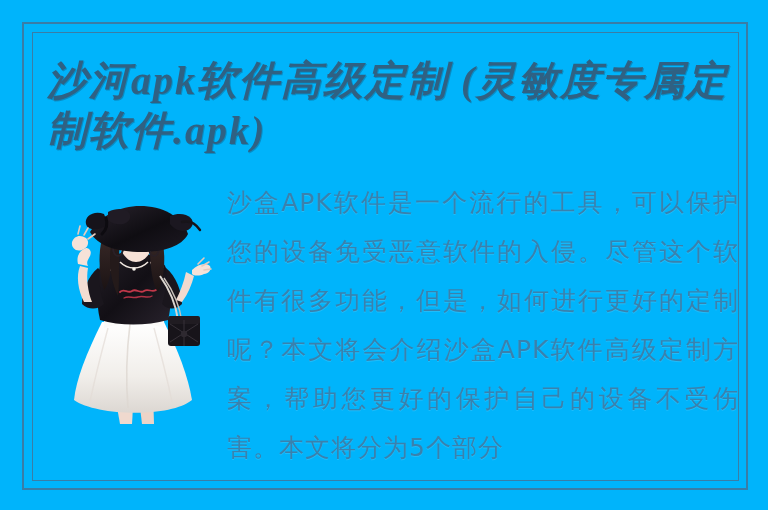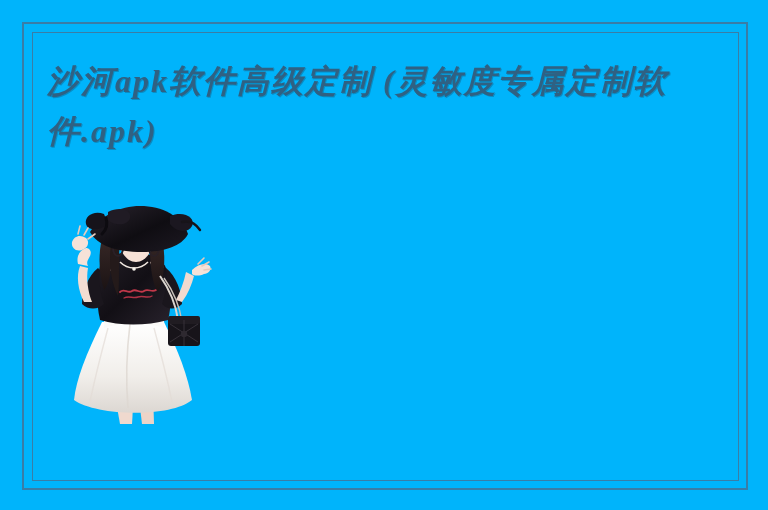--- a/index.html
+++ b/index.html
@@ -47,21 +47,21 @@
 
   
   .title {
     position: absolute;
     left: 47px;
     top: 56px;
     width: 690px;
     margin: 0;
     color: #2f6183;
     font-family: "Liberation Serif", "DejaVu Serif", serif;
-    font-size: 32px;
+    font-size: 40px;
     font-weight: 700;
     font-style: italic;
     line-height: 50px;
     letter-spacing: 2px;
     text-shadow: 1px 1px 0 rgba(20,70,100,0.35);
     white-space: pre-wrap;
   }
 
   
   .body-copy {
@@ -189,14 +189,15 @@
       <path d="M118 72 C128 86 134 102 136 116" stroke="#dcd6d0" stroke-width="2" fill="none"></path>
       <path d="M122 74 C132 88 138 104 140 118" stroke="#c9c2bb" stroke-width="1.4" fill="none"></path>
       <rect x="126" y="116" width="32" height="26" rx="3" fill="#17141a"></rect>
       <rect x="126" y="112" width="32" height="8" rx="2" fill="#201c22"></rect>
       <path d="M128 120 l28 18 M156 120 l-28 18 M142 116 l0 26" stroke="#3a343c" stroke-width="0.9"></path>
       <circle cx="142" cy="130" r="3.2" fill="none" stroke="#8d8token" stroke-width="0"></circle>
       <circle cx="142" cy="130" r="3.2" fill="#2e2930"></circle>
     </svg>
   </div>
 
+  <p class="body-copy">沙盒APK软件是一个流行的工具，可以保护您的设备免受恶意软件的入侵。尽管这个软件有很多功能，但是，如何进行更好的定制呢？本文将会介绍沙盒APK软件高级定制方案，帮助您更好的保护自己的设备不受伤害。本文将分为5个部分</p>
 
 </div>
 
 </body></html>

